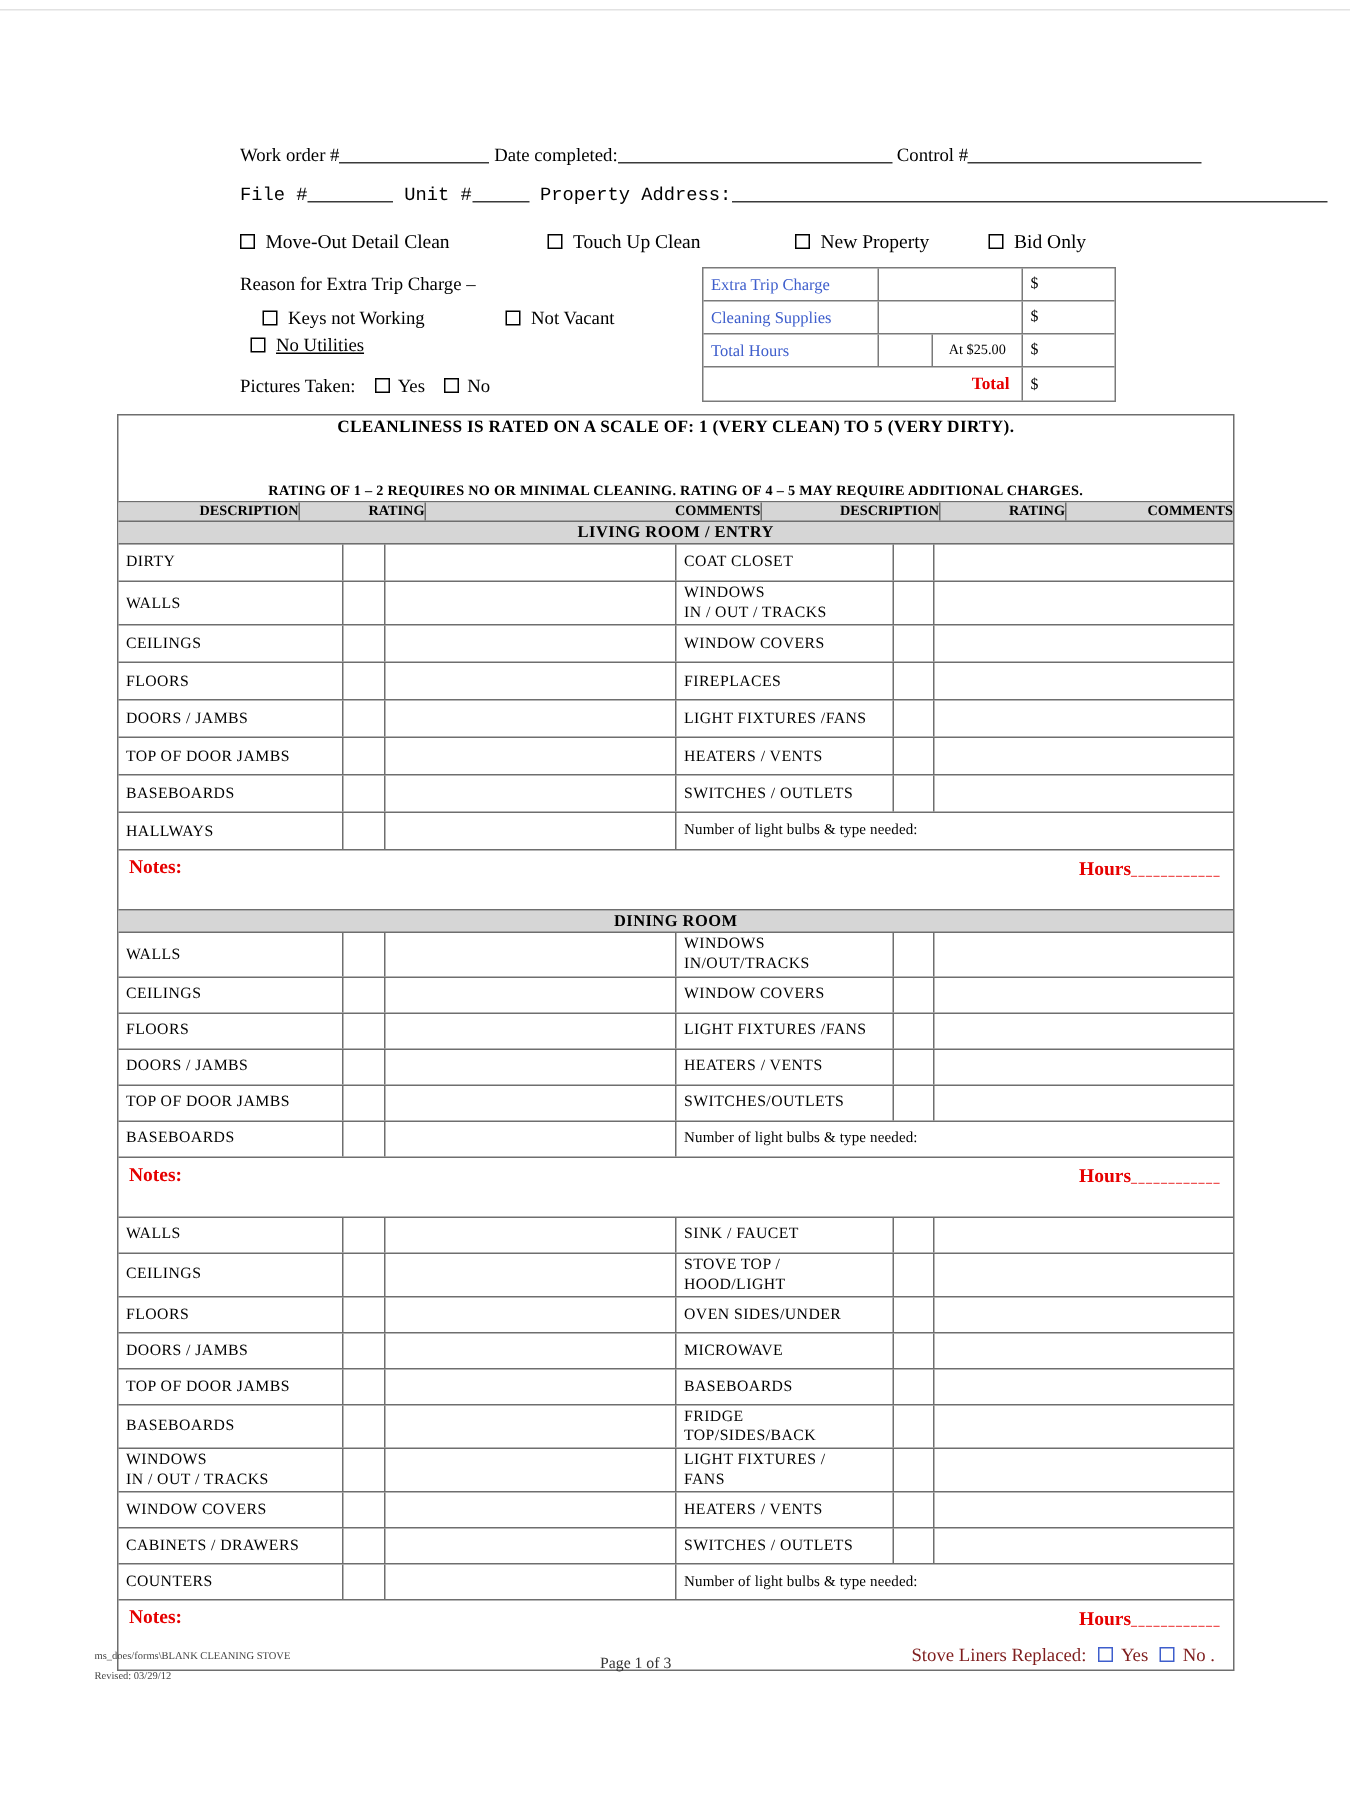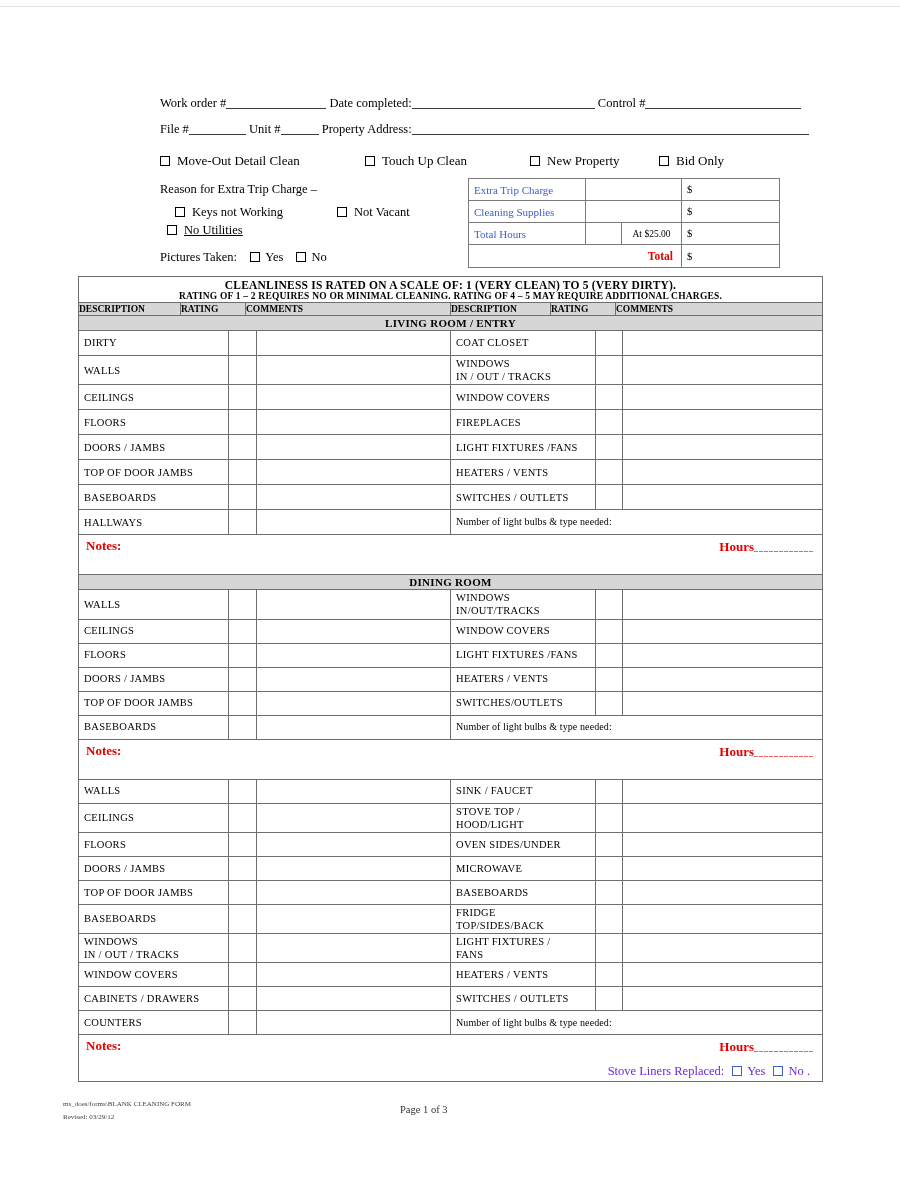--- a/index.html
+++ b/index.html
@@ -17,77 +17,77 @@
   .cb{display:inline-block;width:10px;height:10px;border:1.6px solid #000;vertical-align:-1px;margin-right:7px;box-sizing:border-box;background:#fff;}
   .cb.blue{border-color:#3E5ECC;margin-left:8px;margin-right:5px;}
   .ctype{font-size:13px;white-space:nowrap;}
 
   .reason-label{font-size:12.5px;}
   .ropt{font-size:12.5px;white-space:nowrap;}
   .pictures{font-size:12.5px;white-space:nowrap;}
   .pictures .cb{margin-left:10px;margin-right:5px;}
 
   
-  .charge{position:absolute;left:468px;top:178px;width:312px;border:1px solid #7a7a7a;box-sizing:border-box;font-size:11px;}
+  .charge{position:absolute;left:468px;top:178px;width:276px;border:1px solid #7a7a7a;box-sizing:border-box;font-size:11px;}
   .charge .crow{display:flex;height:22px;border-bottom:1px solid #7a7a7a;box-sizing:border-box;}
   .charge .crow:last-child{border-bottom:none;justify-content:flex-end;}
   .charge .ccell{border-right:1px solid #7a7a7a;box-sizing:border-box;display:flex;align-items:center;padding:0 5px;}
   .charge .ccell:last-child{border-right:none;}
   .charge .clabel{width:117px;color:#3E5ECC;}
   .charge .cblank{width:96px;}
   .charge .cblank-s{width:36px;}
   .charge .crate{width:60px;font-size:9.5px;justify-content:center;}
   .charge .cdollar{flex:1;font-size:10.5px;}
   .charge .cmerge{width:213px;justify-content:flex-end;color:#e60000;font-weight:bold;font-size:11.5px;padding-right:8px;}
 
   
   .ftable{position:absolute;left:78px;top:276px;width:745px;border:1.5px solid #6e6e6e;box-sizing:border-box;background:#fff;}
   .ftitle{border-bottom:1px solid #6e6e6e;text-align:center;padding:2px 0 1px 0;}
   .ftitle .t1{font-weight:bold;font-size:11.5px;letter-spacing:.2px;}
-  .ftitle .t2{font-weight:bold;font-size:9.5px;letter-spacing:.2px;}
+  .ftitle .t2{font-weight:bold;font-size:9.5px;letter-spacing:.2px;margin-top:32px;}
 
   .hrow{display:flex;background:#D6D6D6;border-bottom:1px solid #6e6e6e;font-weight:bold;font-size:9.5px;}
-  .hcell{border-right:1px solid #6e6e6e;box-sizing:border-box;text-align:left;padding:1px 0;}
+  .hcell{border-right:1px solid #6e6e6e;box-sizing:border-box;text-align:right;padding:1px 0;margin-left:19px;}
   .h0{width:102px}.h1{width:65px}.h2{width:205px}.h3{width:100px}.h4{width:65px}.h5{flex:1;border-right:none}
 
   .section-bar{background:#D6D6D6;border-bottom:1px solid #6e6e6e;text-align:center;font-weight:bold;font-size:11px;padding:1px 0;letter-spacing:.3px;}
 
   .trow{display:flex;align-items:stretch;border-bottom:1px solid #6e6e6e;}
   .cell{border-right:1px solid #6e6e6e;box-sizing:border-box;display:flex;align-items:center;padding:1px 5px;font-size:10.5px;letter-spacing:.3px;white-space:pre-line;line-height:1.25;min-height:23px;}
   .c-ldesc{width:150px}.c-lrate{width:28px;padding:0}.c-lcomm{width:194px}
   .c-rdesc{width:145px}.c-rrate{width:27px;padding:0}.c-rcomm{flex:1;border-right:none}
   .c-rfull{flex:1;border-right:none;font-size:10px;letter-spacing:.1px;}
   .sec-liv .trow{min-height:24px;}
   .sec-din .trow{min-height:23px;}
   .sec-kit .trow{min-height:23px;}
 
   .notes-row{position:relative;border-bottom:1px solid #6e6e6e;min-height:40px;padding:3px 7px;box-sizing:border-box;}
   .notes-row.last{border-bottom:none;min-height:46px;}
   .notes-label{color:#e60000;font-weight:bold;font-size:13px;}
   .hours-wrap{position:absolute;right:8px;top:4px;color:#e60000;font-weight:bold;font-size:13px;}
   .hours-line{font-size:8px;font-weight:bold;letter-spacing:1px;}
-  .stove-line{position:absolute;right:12px;bottom:2px;color:#6d28d9;font-size:12.5px;white-space:nowrap;}
+  .stove-line{position:absolute;right:12px;bottom:2px;color:#7f1d1d;font-size:12.5px;white-space:nowrap;}
 
   
   .footer-ref{position:absolute;left:63px;top:1098px;font-size:7px;color:#444;line-height:1.8;}
   .page-num{position:absolute;left:400px;top:1104px;font-size:10.5px;color:#333;}
 </style>
 </head>
 <body>
 
 <div class="page">
   <div class="page-edge-line"></div>
 
   <div class="abs fline" style="left:133px;top:96px;">
     <span>Work order #</span><span class="ul" style="width:100px;"></span>
     <span>Date completed:</span><span class="ul" style="width:183px;"></span>
     <span>Control #</span><span class="ul" style="width:156px;"></span>
   </div>
 
-  <div class="abs fline" style="left:133px;top:122px;">
+  <div class="abs fline" style="left:133px;top:122px;font-family:Liberation Mono, monospace;">
     <span>File #</span><span class="ul" style="width:57px;"></span>
     <span>Unit #</span><span class="ul" style="width:38px;"></span>
     <span>Property Address:</span><span class="ul" style="width:397px;"></span>
   </div>
 
   <div class="abs ctype" style="left:133px;top:153px;">
     <span class="cb"></span><span>Move-Out Detail Clean</span>
   </div>
   <div class="abs ctype" style="left:338px;top:153px;">
     <span class="cb"></span><span>Touch Up Clean</span>
@@ -363,17 +363,17 @@
         </div>
         <div class="notes-row last">
           <div class="notes-label">Notes:</div>
           <div class="hours-wrap"><span>Hours</span><span class="hours-line">____________</span></div>
           <div class="stove-line"><span>Stove Liners Replaced:</span><span class="cb blue"></span><span>Yes</span><span class="cb blue"></span><span>No</span><span> .</span></div>
         </div>
       </div>
   </div>
 
   <div class="footer-ref">
-    <div>ms_does/forms\BLANK CLEANING FORM</div>
+    <div>ms_does/forms\BLANK CLEANING STOVE</div>
     <div>Revised:  03/29/12</div>
   </div>
   <div class="page-num">Page 1 of 3</div>
 </div>
 
 </body></html>

